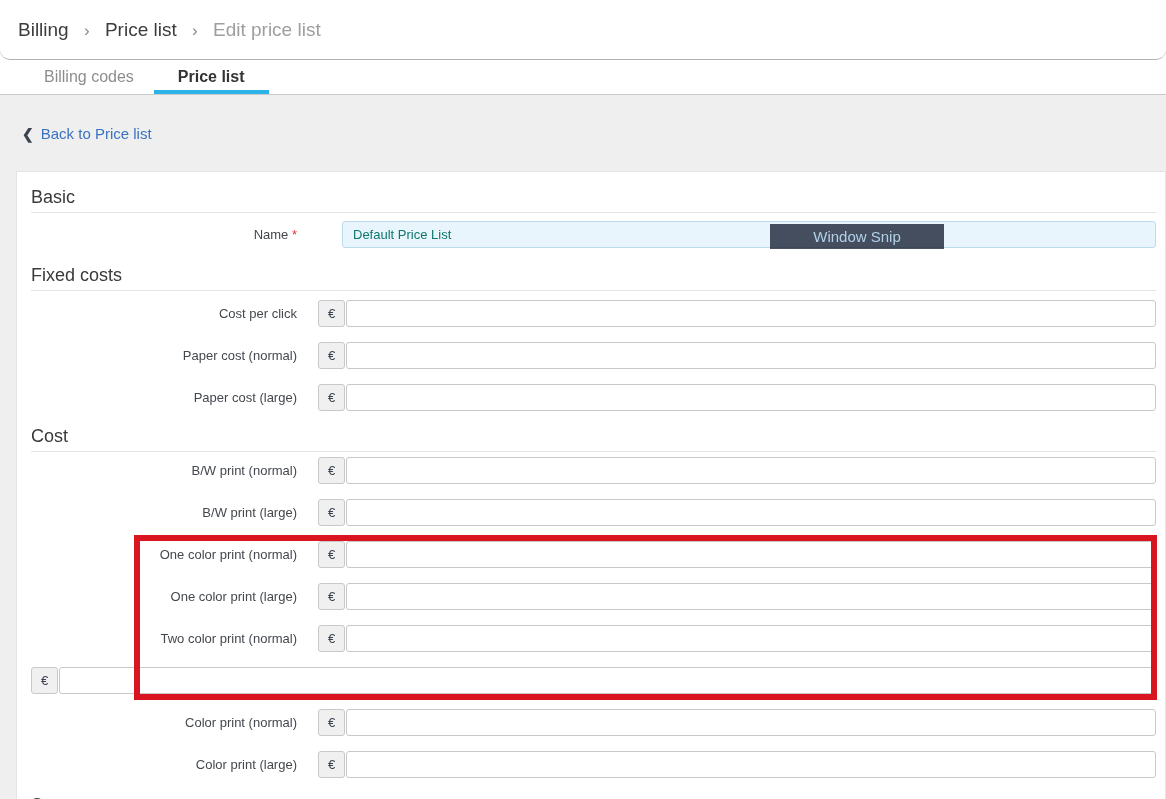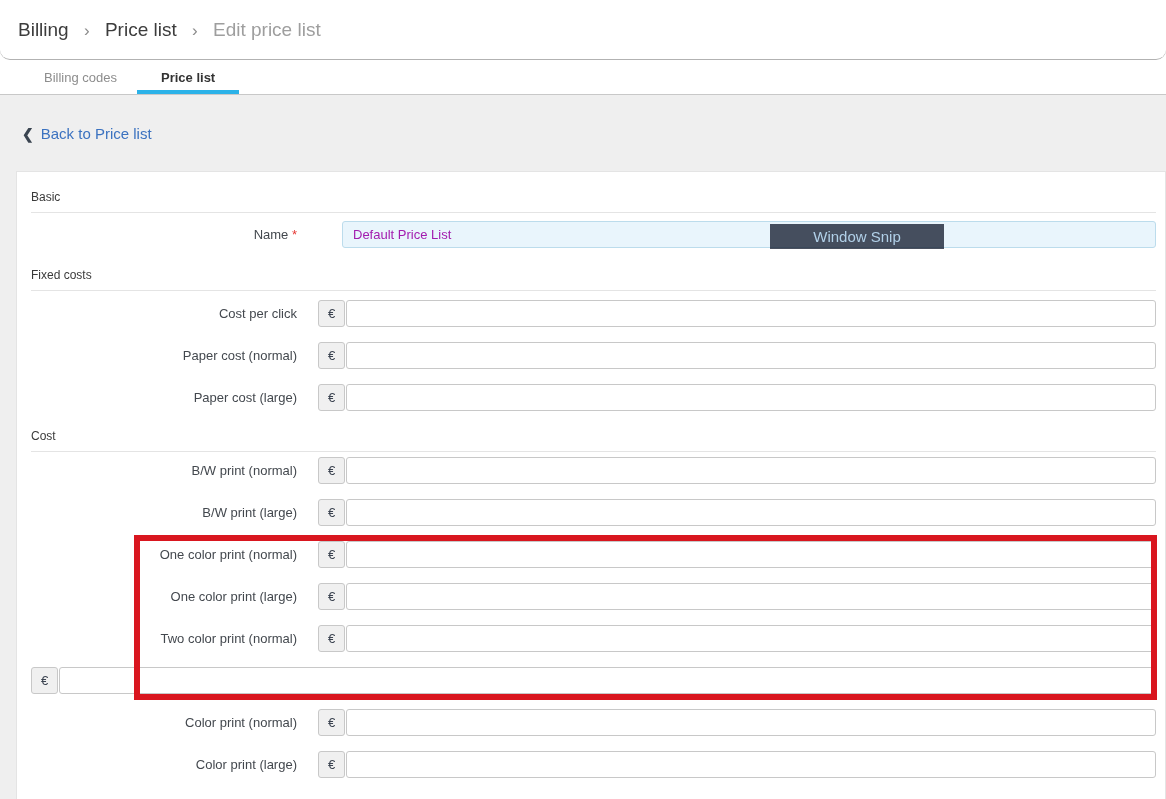--- a/index.html
+++ b/index.html
@@ -10,48 +10,48 @@
   .header { height:60px; background:#fff; border-bottom:1px solid #b2b2b2;
             display:flex; align-items:center; padding-left:18px;border-radius:10px; }
   .crumb  { font-size:19px; color:#3c3c3c; }
   .crumb .sep { color:#8a8a8a; margin:0 10px; font-size:17px; }
   .crumb .muted { color:#9e9e9e; }
 
   
   .tabbar { height:35px; background:#fff; border-bottom:1px solid #c8c8c8;
             display:flex; align-items:stretch; padding-left:24px; }
   .tab { position:relative; display:flex; align-items:center; padding:0 20px;
-         font-size:13px; color:#8d8d8d; cursor:pointer;justify-content:flex-end; }
+         font-size:16px; color:#8d8d8d; cursor:pointer;justify-content:flex-end; }
   .tab.active { color:#333; font-weight:bold; padding:0 24px; }
   .tab-underline { position:absolute; left:0; right:0; bottom:0; height:4px;
                    background:#2bb2e8; }
 
   
   .body { background:#efefef; height:704px; }
   .backlink { display:inline-flex; align-items:center; margin:30px 0 0 22px;
               font-size:15px; color:#3b72c0; cursor:pointer; text-decoration:none; }
   .backlink .chev { color:#3a4450; font-size:14px; margin-right:7px; font-weight:bold; }
 
   
   .card { background:#fff; border:1px solid #e4e4e4; margin:28px 0 0 16px;
           width:1150px; min-height:640px; padding:15px 9px 40px 14px; }
 
-  .sec-h { font-size:12px; line-height:21px; color:#3a3a3a; font-weight:normal;
+  .sec-h { font-size:18px; line-height:21px; color:#3a3a3a; font-weight:normal;
            padding-bottom:4px; border-bottom:1px solid #e4e4e4; }
   .sec-h.mt { margin-top:17px; }
 
   .row { display:flex; align-items:center; height:27px; margin-bottom:15px; }
   .lbl { width:287px; padding-right:21px; text-align:right; font-size:13px;
          color:#43484e; flex:none; }
   .grp { flex:1; display:flex; align-items:stretch; height:27px; }
   .euro { width:27px; flex:none; background:#f0f0f0; border:1px solid #c8c8c8;
           border-radius:3px; display:flex; align-items:center; justify-content:center;
           font-size:13px; color:#3b4350; margin-right:1px; }
   .inp { flex:1; height:27px; border:1px solid #c8c8c8; border-radius:3px;
-         font-size:13px; color:#a21caf; padding:0 10px;
+         font-size:13px; color:#0f766e; padding:0 10px;
          font-family:"Liberation Sans", sans-serif; outline:none; background:#fff; }
 
   .name-row { margin-top:8px;gap:24px; }
   .name-wrap { flex:1; position:relative; height:27px; }
   .inp.name { width:100%; background:#e9f5fc; border-color:#bcdcec; }
   .snip { position:absolute; left:428px; top:3px; width:174px; height:25px;
           background:#0f172a; opacity:.75; display:flex; align-items:center;
           justify-content:center; font-size:15px; color:#9fc4e2; pointer-events:none; }
 
   .rows { margin-top:9px; }

